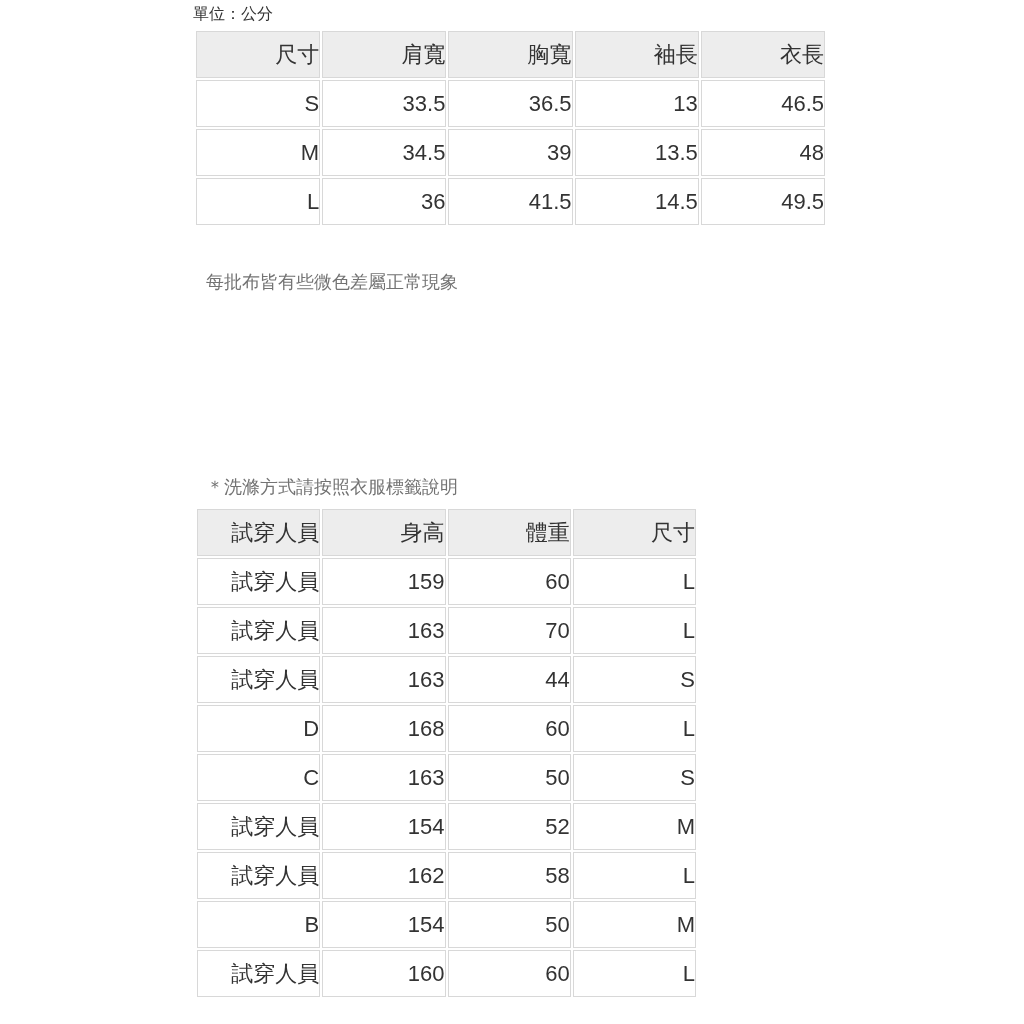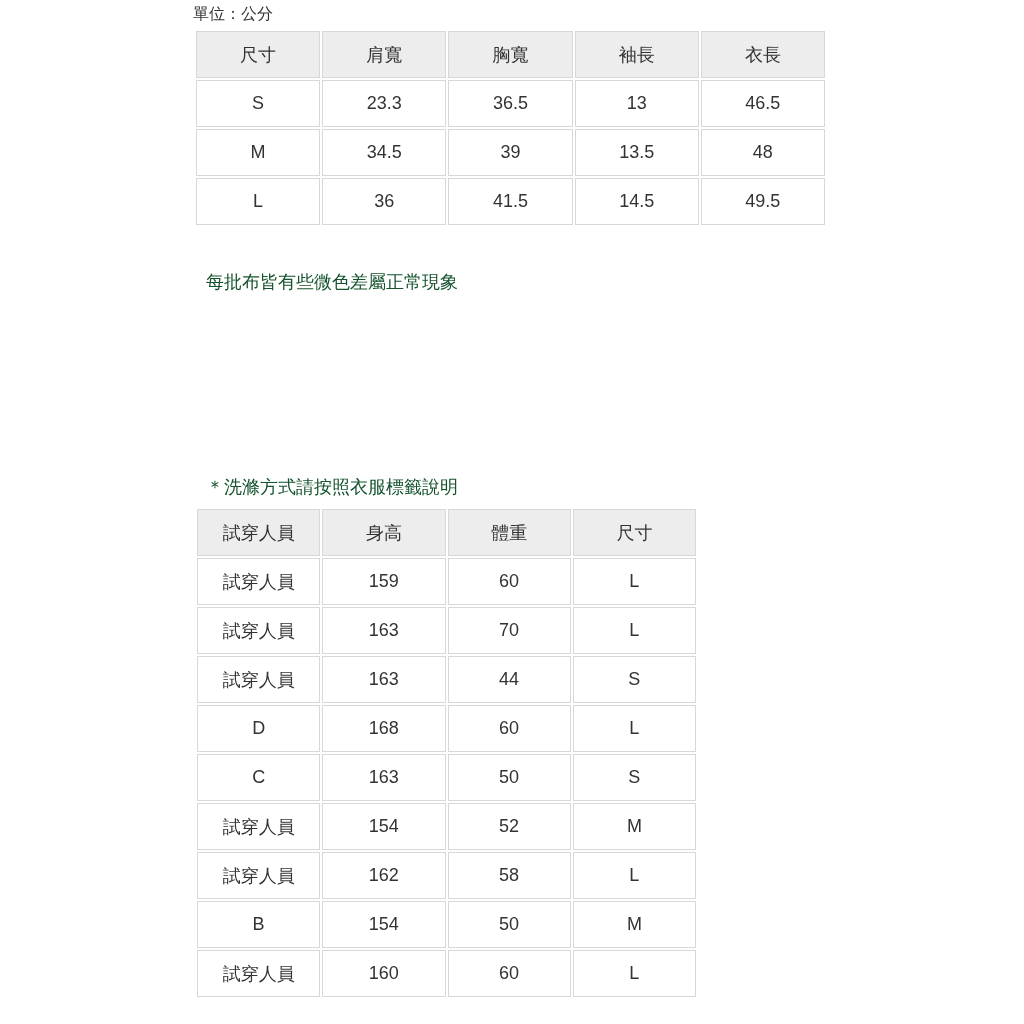--- a/index.html
+++ b/index.html
@@ -26,24 +26,24 @@
   }
   table.spec {
     position: absolute;
     border-collapse: separate;
     border-spacing: 2px;
     background: #ffffff;
     table-layout: fixed;
   }
   table.spec th, table.spec td {
     border: 1px solid #d8d8d8;
-    text-align: center;
+    text-align: right;
     vertical-align: middle;
     height: 45px;
-    font-size: 18px;
+    font-size: 22px;
     font-weight: 500;
     color: #333333;
     background: #ffffff;
     padding: 0;
     overflow: hidden;
     white-space: nowrap;
   }
   table.spec th {
     background: #ededed;
     font-weight: 500;
@@ -56,21 +56,21 @@
   #fitting-table {
     left: 195px;
     top: 507px;
     width: 503px;
   }
   .note-block {
     position: absolute;
     left: 206px;
     font-size: 18px;
     line-height: 30px;
-    color: #14532d;
+    color: #737373;
   }
   #fabric-note { top: 267px; }
   #material-note { top: 355px; }
   #washing-note { top: 440px; margin-top: 32px; }
 </style>
 </head>
 <body>
 
 <div class="stage">
 
@@ -82,21 +82,21 @@
           <th>尺寸</th>
           <th>肩寬</th>
           <th>胸寬</th>
           <th>袖長</th>
           <th>衣長</th>
         </tr>
       </thead>
       <tbody>
         <tr>
           <td>S</td>
-          <td>23.3</td>
+          <td>33.5</td>
           <td>36.5</td>
           <td>13</td>
           <td>46.5</td>
         </tr>
         <tr>
           <td>M</td>
           <td>34.5</td>
           <td>39</td>
           <td>13.5</td>
           <td>48</td>

